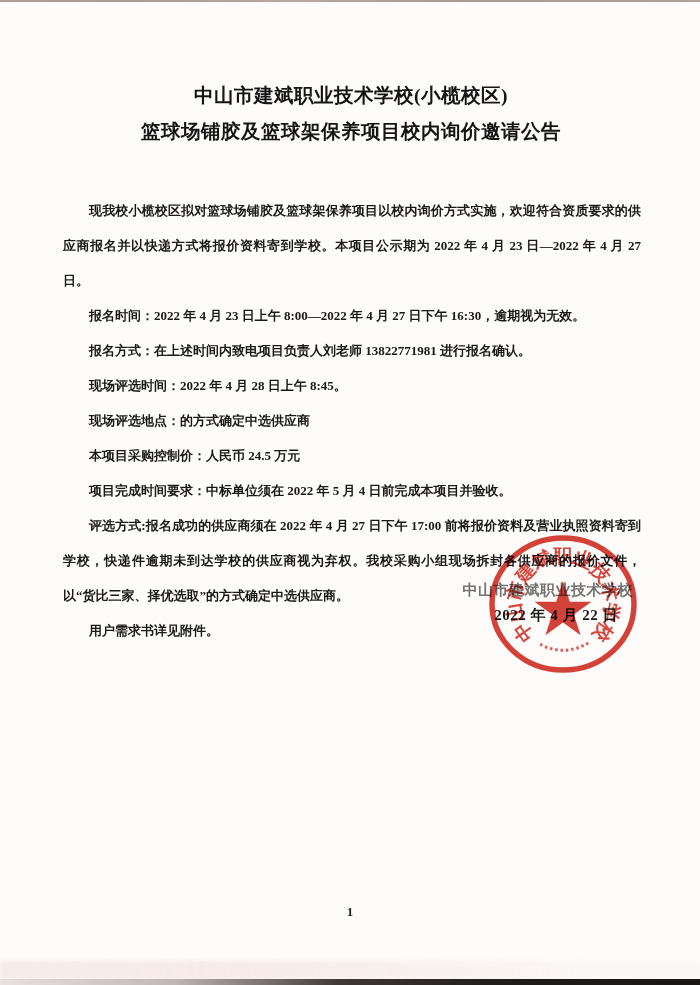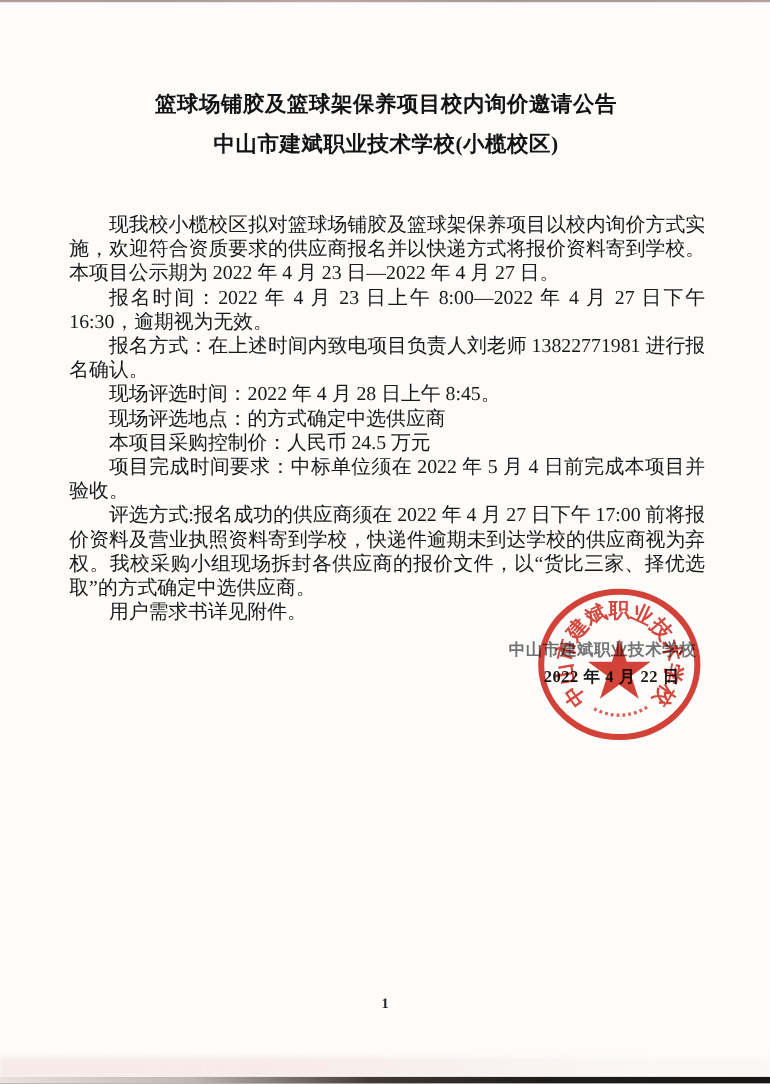--- a/index.html
+++ b/index.html
@@ -28,22 +28,22 @@
   }
   .title-block {
     position:absolute; top:78px; left:62px; width:578px;
     text-align:center; font-weight:700;
     font-size:19.5px; line-height:36px;
     letter-spacing:.5px;
     color:#141414;
   }
   .body-block {
     position:absolute; top:193px; left:63px; width:578px;
-    font-size:18px; line-height:22px;
-    font-weight:400;
+    font-size:13px; line-height:35px;
+    font-weight:700;
     text-align:justify;
     color:#191919;
   }
   .body-block p { margin:0; text-indent:2em; }
   .sig-org {
     position:absolute; top:581px; right:67px;
     font-size:15px; font-weight:600; letter-spacing:.5px;
     color:#737373;
   }
   .sig-date {
@@ -69,22 +69,22 @@
   }
 </style>
 </head>
 <body>
 
 <div class="page">
 
   <div class="scan-edge-top"></div>
 
   <div class="title-block">
+    <div>中山市建斌职业技术学校(小榄校区)</div>
     <div>篮球场铺胶及篮球架保养项目校内询价邀请公告</div>
-    <div>中山市建斌职业技术学校(小榄校区)</div>
   </div>
 
   <div class="body-block">
     <p>现我校小榄校区拟对篮球场铺胶及篮球架保养项目以校内询价方式实施，欢迎符合资质要求的供应商报名并以快递方式将报价资料寄到学校。本项目公示期为 2022 年 4 月 23 日—2022 年 4 月 27 日。</p>
     <p>报名时间：2022 年 4 月 23 日上午 8:00—2022 年 4 月 27 日下午 16:30，逾期视为无效。</p>
     <p>报名方式：在上述时间内致电项目负责人刘老师 13822771981 进行报名确认。</p>
     <p>现场评选时间：2022 年 4 月 28 日上午 8:45。</p>
     <p>现场评选地点：的方式确定中选供应商</p>
     <p>本项目采购控制价：人民币 24.5 万元</p>
     <p>项目完成时间要求：中标单位须在 2022 年 5 月 4 日前完成本项目并验收。</p>

